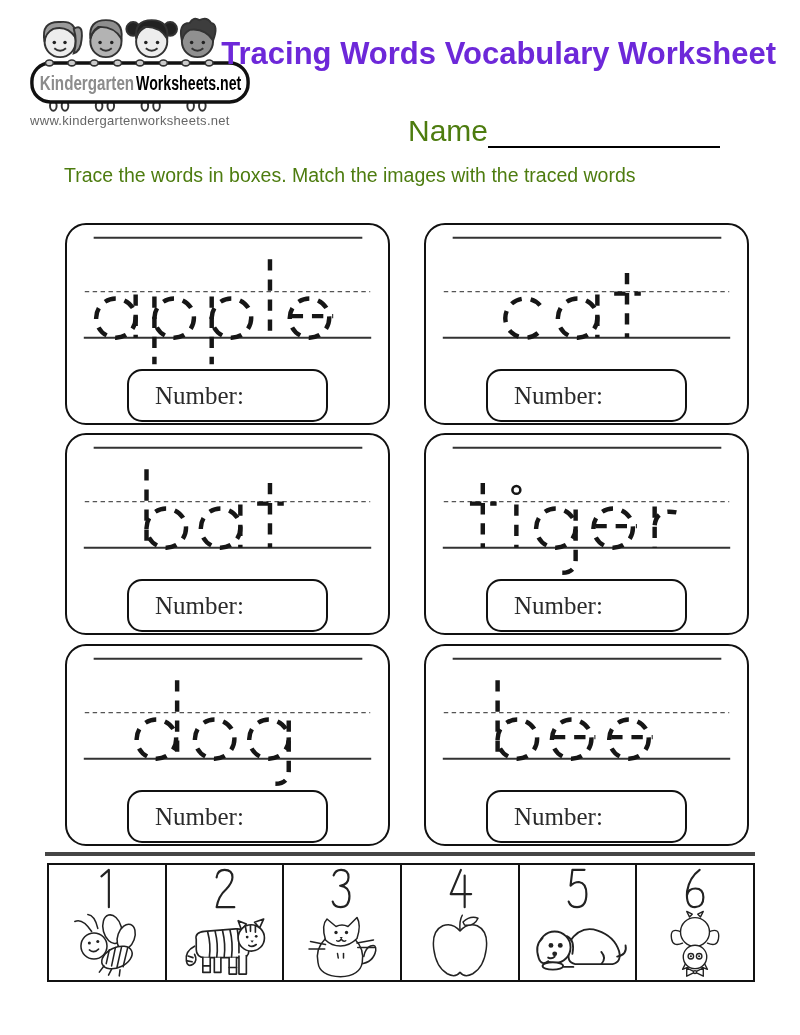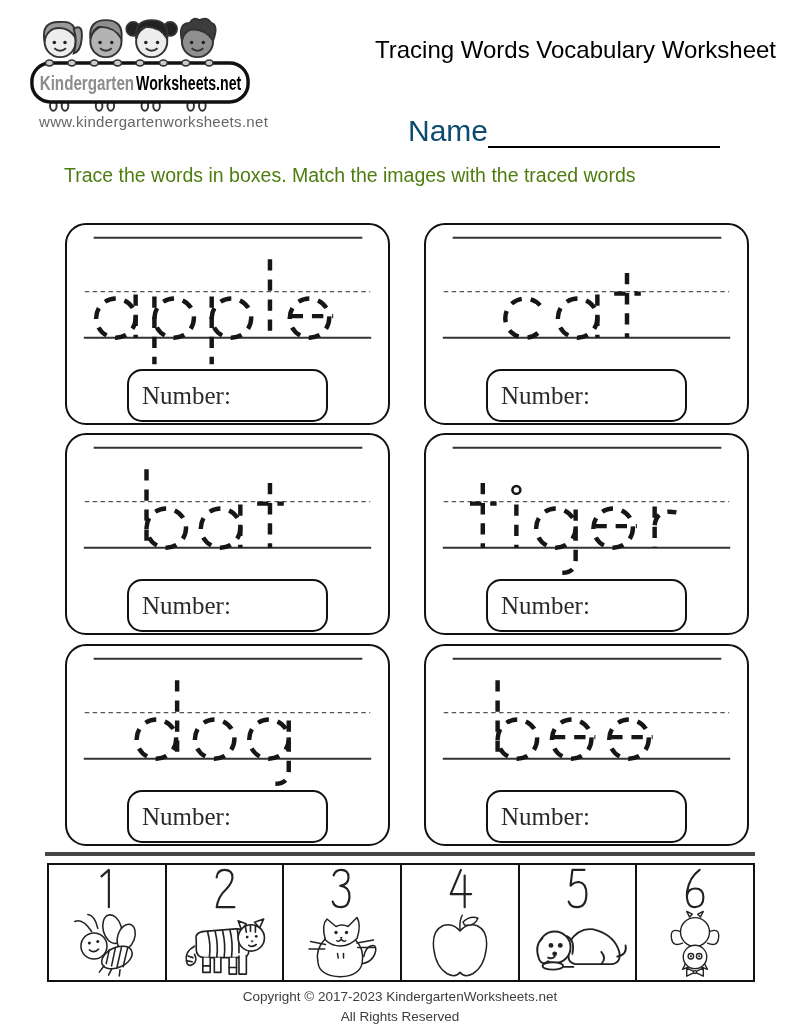--- a/index.html
+++ b/index.html
@@ -1,32 +1,32 @@
 <!DOCTYPE html>
 <html><head>
 <meta charset="utf-8">
 <style>
   html,body{margin:0;padding:0;background:#fff;}
   .page{position:relative;width:800px;height:1035px;background:#fff;overflow:hidden;
         font-family:"Liberation Sans",sans-serif;color:#111;}
   .logo-svg{position:absolute;left:28px;top:12px;width:224px;height:100px;}
-  .logo-url{position:absolute;left:30px;top:113px;font-size:15px;color:#666;letter-spacing:.3px;margin-left:9px;}
-  .title{position:absolute;right:24px;top:36px;font-size:24px;font-weight:400;white-space:nowrap;color:#000000;}
+  .logo-url{position:absolute;left:30px;top:113px;font-size:13px;color:#666;letter-spacing:.3px;}
+  .title{position:absolute;right:24px;top:36px;font-size:31px;font-weight:700;white-space:nowrap;color:#6d28d9;}
   .name-row{position:absolute;left:408px;top:112px;display:flex;align-items:flex-end;}
-  .name-label{font-size:30px;color:#0c4a6e;}
+  .name-label{font-size:30px;color:#4d7c0f;}
   .name-line{display:inline-block;width:232px;height:34px;border-bottom:2.5px solid #000;}
   .instructions{position:absolute;left:64px;top:162px;font-size:19.5px;line-height:1.42;color:#4d7c0f;}
   .cards{position:absolute;left:65px;top:223px;width:684px;height:631px;}
   .card{position:absolute;width:325px;height:202px;border:2.5px solid #111;border-radius:21px;box-sizing:border-box;background:#fff;}
   .card.c1{left:0;top:0}.card.c2{left:359px;top:0}
   .card.c3{left:0;top:210px}.card.c4{left:359px;top:210px}
   .card.c5{left:0;top:421px}.card.c6{left:359px;top:421px}
   .trace-svg{position:absolute;left:0;top:0;width:100%;height:100%;}
   .number-box{position:absolute;left:60px;top:144px;width:201px;height:53px;border:2.2px solid #111;
-              border-radius:15px;display:flex;align-items:center;padding-left:13px;box-sizing:border-box;
+              border-radius:15px;display:flex;align-items:center;padding-left:26px;box-sizing:border-box;
               font-family:"Liberation Serif","DejaVu Serif",serif;font-size:25px;color:#2a2a2a;background:#fff;}
   .separator{position:absolute;left:45px;top:852px;width:710px;height:3.5px;background:#454545;}
   .img-row{position:absolute;left:47px;top:863px;width:708px;height:119px;display:flex;
            border:2.5px solid #111;box-sizing:border-box;background:#fff;}
   .img-cell{flex:1;display:flex;flex-direction:column;align-items:center;overflow:hidden;}
   .img-cell + .img-cell{border-left:2.5px solid #111;}
   .num-svg{height:41px;width:28px;margin-top:3px;flex:none;}
   .animal-svg{width:104px;height:69px;margin-top:1px;flex:none;}
   .footer{position:absolute;left:0;right:0;top:987px;text-align:center;font-size:13.5px;
           color:#3d3d3d;line-height:1.45;}
@@ -342,18 +342,14 @@
           <circle fill="#222" stroke="none" stroke-width="2" stroke-linecap="round" stroke-linejoin="round" cx="39" cy="67" r="1.6"></circle>
           <circle fill="#fff" stroke="#222" stroke-width="2" stroke-linecap="round" stroke-linejoin="round" cx="51" cy="67" r="4"></circle>
           <circle fill="#222" stroke="none" stroke-width="2" stroke-linecap="round" stroke-linejoin="round" cx="51" cy="67" r="1.6"></circle>
           <path fill="#fff" stroke="#222" stroke-width="2" stroke-linecap="round" stroke-linejoin="round" d="M45 90 L33 84 L33 96 Z"></path>
           <path fill="#fff" stroke="#222" stroke-width="2" stroke-linecap="round" stroke-linejoin="round" d="M45 90 L57 84 L57 96 Z"></path>
           <circle fill="#fff" stroke="#222" stroke-width="2" stroke-linecap="round" stroke-linejoin="round" cx="45" cy="90" r="2.2"></circle>
         </svg>
     </div>
   </div>
 
-  <div class="footer">
-    <div>Copyright © 2017-2023 KindergartenWorksheets.net</div>
-    <div>All Rights Reserved</div>
-  </div>
 
 </div>
 
 </body></html>

